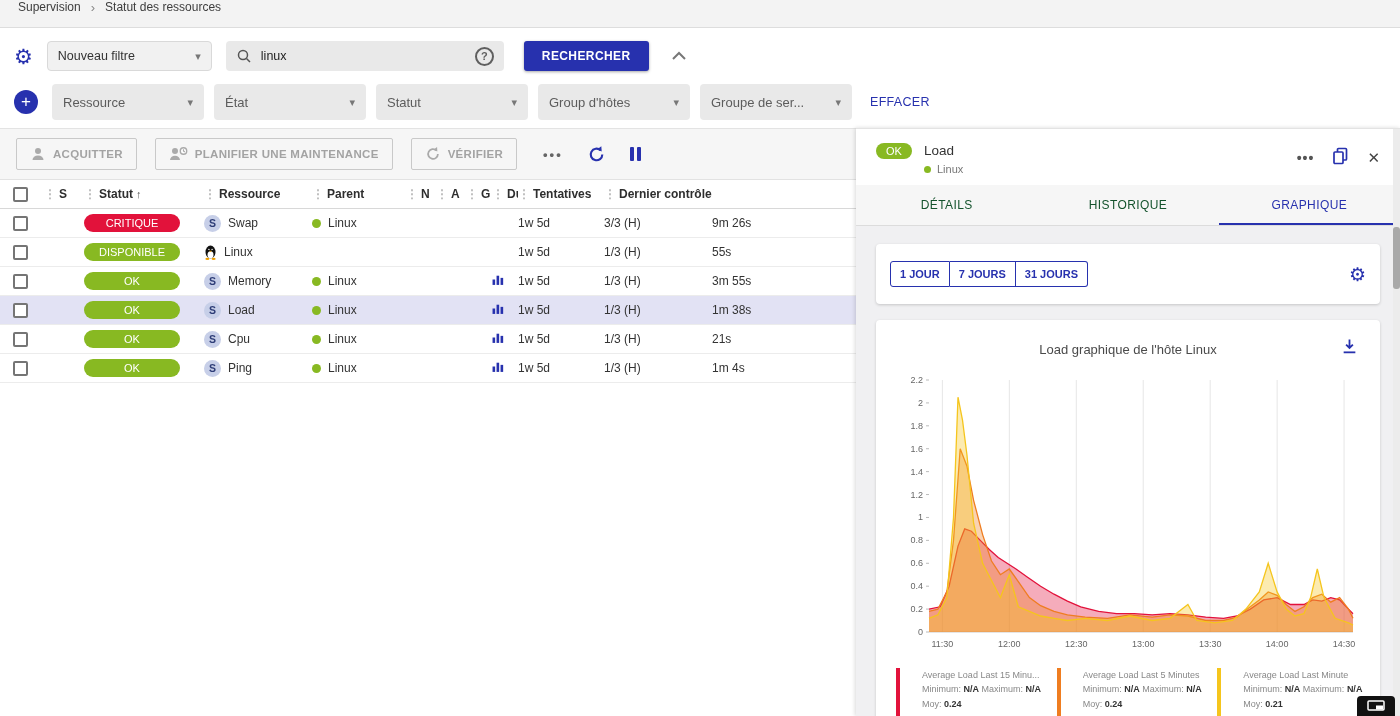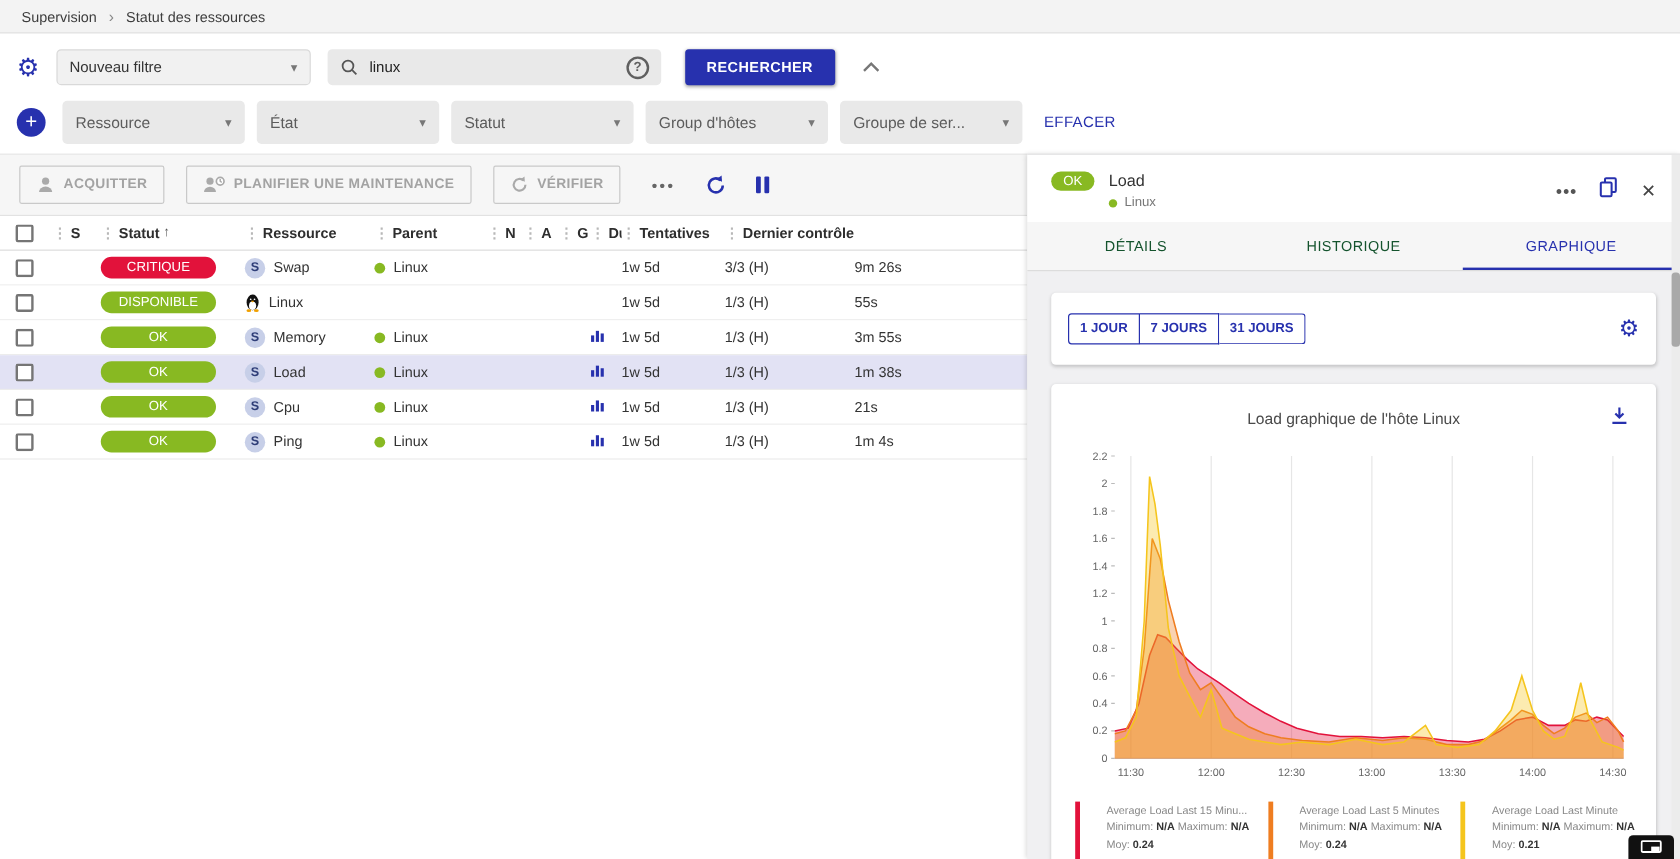--- a/index.html
+++ b/index.html
@@ -1,29 +1,29 @@
 <!DOCTYPE html>
 <html><head>
 <meta charset="utf-8">
 <style>
   * { margin:0; padding:0; box-sizing:border-box; }
   html,body { width:1400px; height:716px; overflow:hidden; background:#fff;
     font-family:"Liberation Sans", sans-serif; position:relative; }
 
   
   .topbar{height:28px;background:#f3f3f3;border-bottom:1px solid #ddd;
-    display:flex;align-items:center;gap:10px;padding:0 18px;font-size:12px;color:#3d3d3d}
+    display:flex;align-items:flex-start;gap:10px;padding:0 18px;font-size:12px;color:#3d3d3d}
   .crumb{cursor:pointer}
   .crumb-sep{color:#888;font-size:13px}
 
   
   .filters{background:#fff;padding:12px 14px 0 14px;height:100px}
   .frow1{display:flex;align-items:center;gap:14px;height:32px}
   .gear{color:#2731ae;font-size:21px;cursor:pointer;line-height:1}
-  .select-preset{width:212px;height:30px;background:#f1f1f1;border:1px solid #d9d9d9;border-radius:4px;
+  .select-preset{width:165px;height:30px;background:#f1f1f1;border:1px solid #d9d9d9;border-radius:4px;
     display:flex;align-items:center;justify-content:space-between;padding:0 10px;font-size:12.5px;color:#333;cursor:pointer}
   .caret{color:#777;font-size:11px}
   .searchbox{width:278px;height:30px;background:#e9e9e9;border-radius:4px;
     display:flex;align-items:center;gap:9px;padding:0 10px}
   .searchinput{flex:1;border:none;background:transparent;outline:none;
     font-family:"Liberation Sans",sans-serif;font-size:12.5px;color:#222}
   .help{width:19px;height:19px;border:2px solid #5f5f5f;border-radius:50%;flex:none;
     display:flex;align-items:center;justify-content:center;font-size:11px;font-weight:bold;color:#5f5f5f;cursor:pointer}
   .primary{height:30px;padding:0 18px;background:#2731ae;color:#fff;border:none;border-radius:3px;
     font-family:"Liberation Sans",sans-serif;font-size:12px;font-weight:bold;letter-spacing:.4px;

